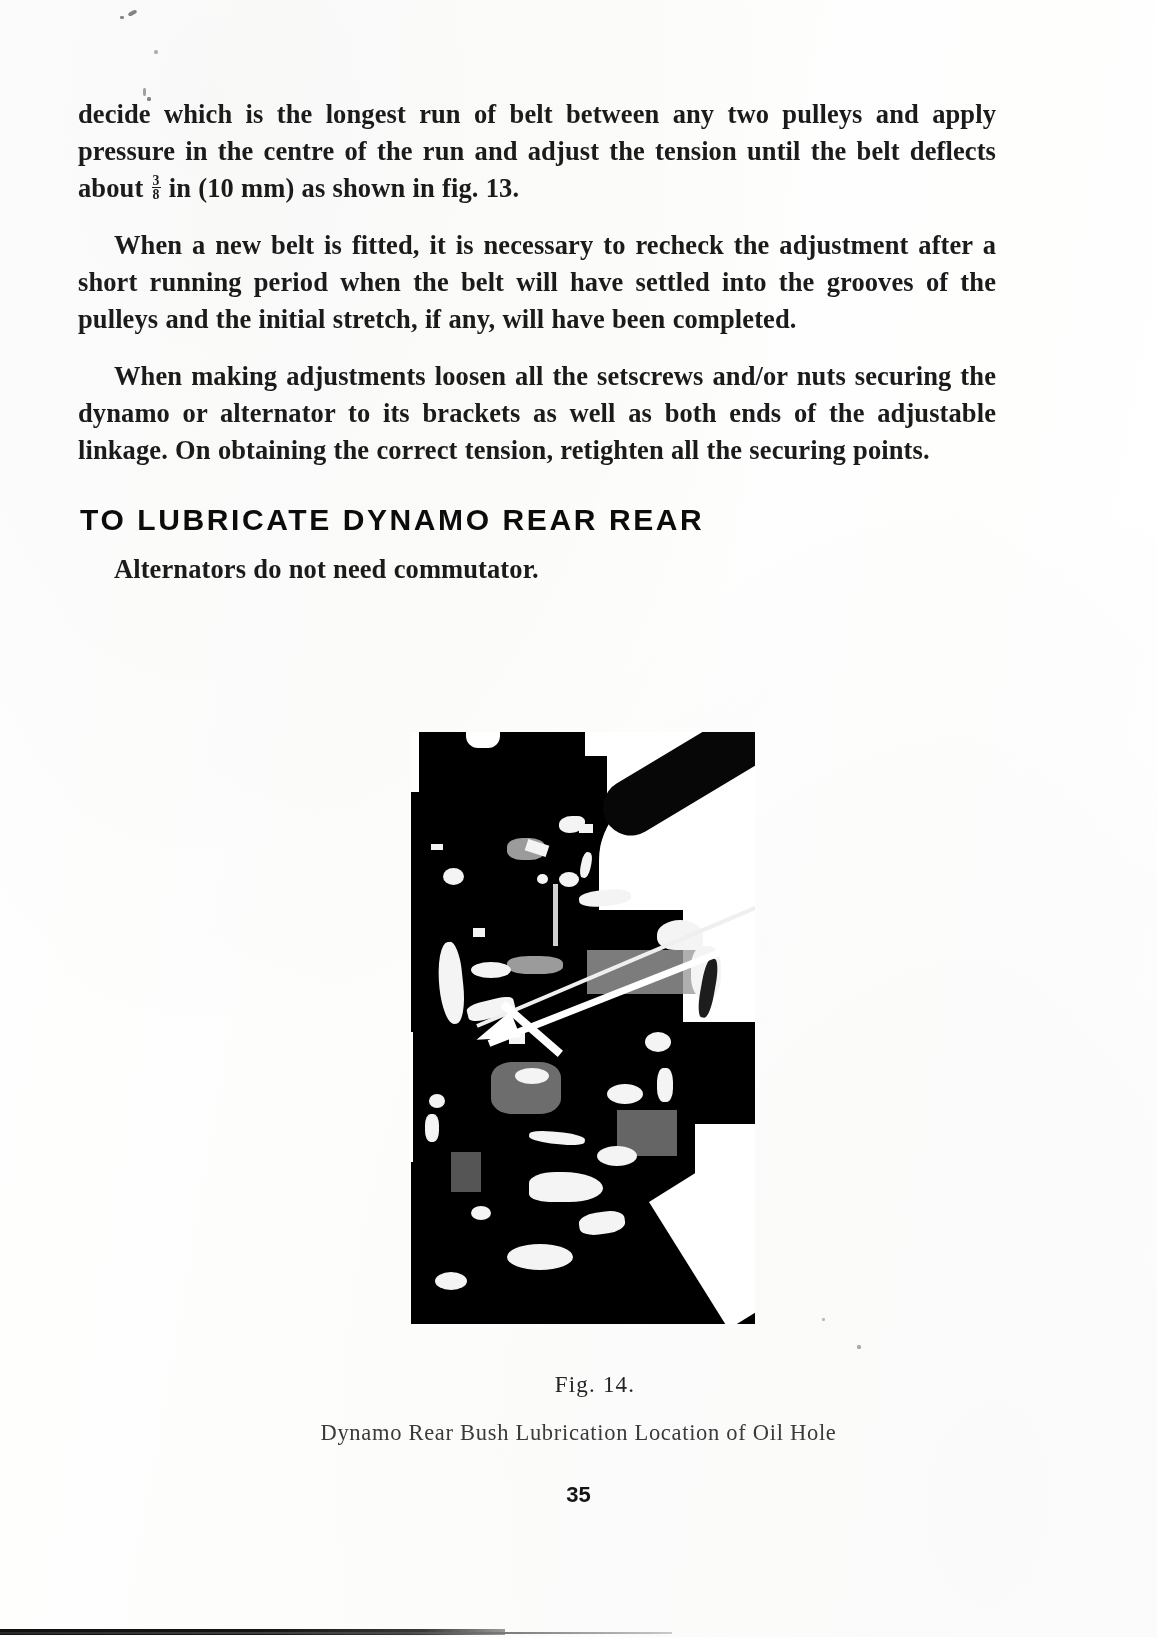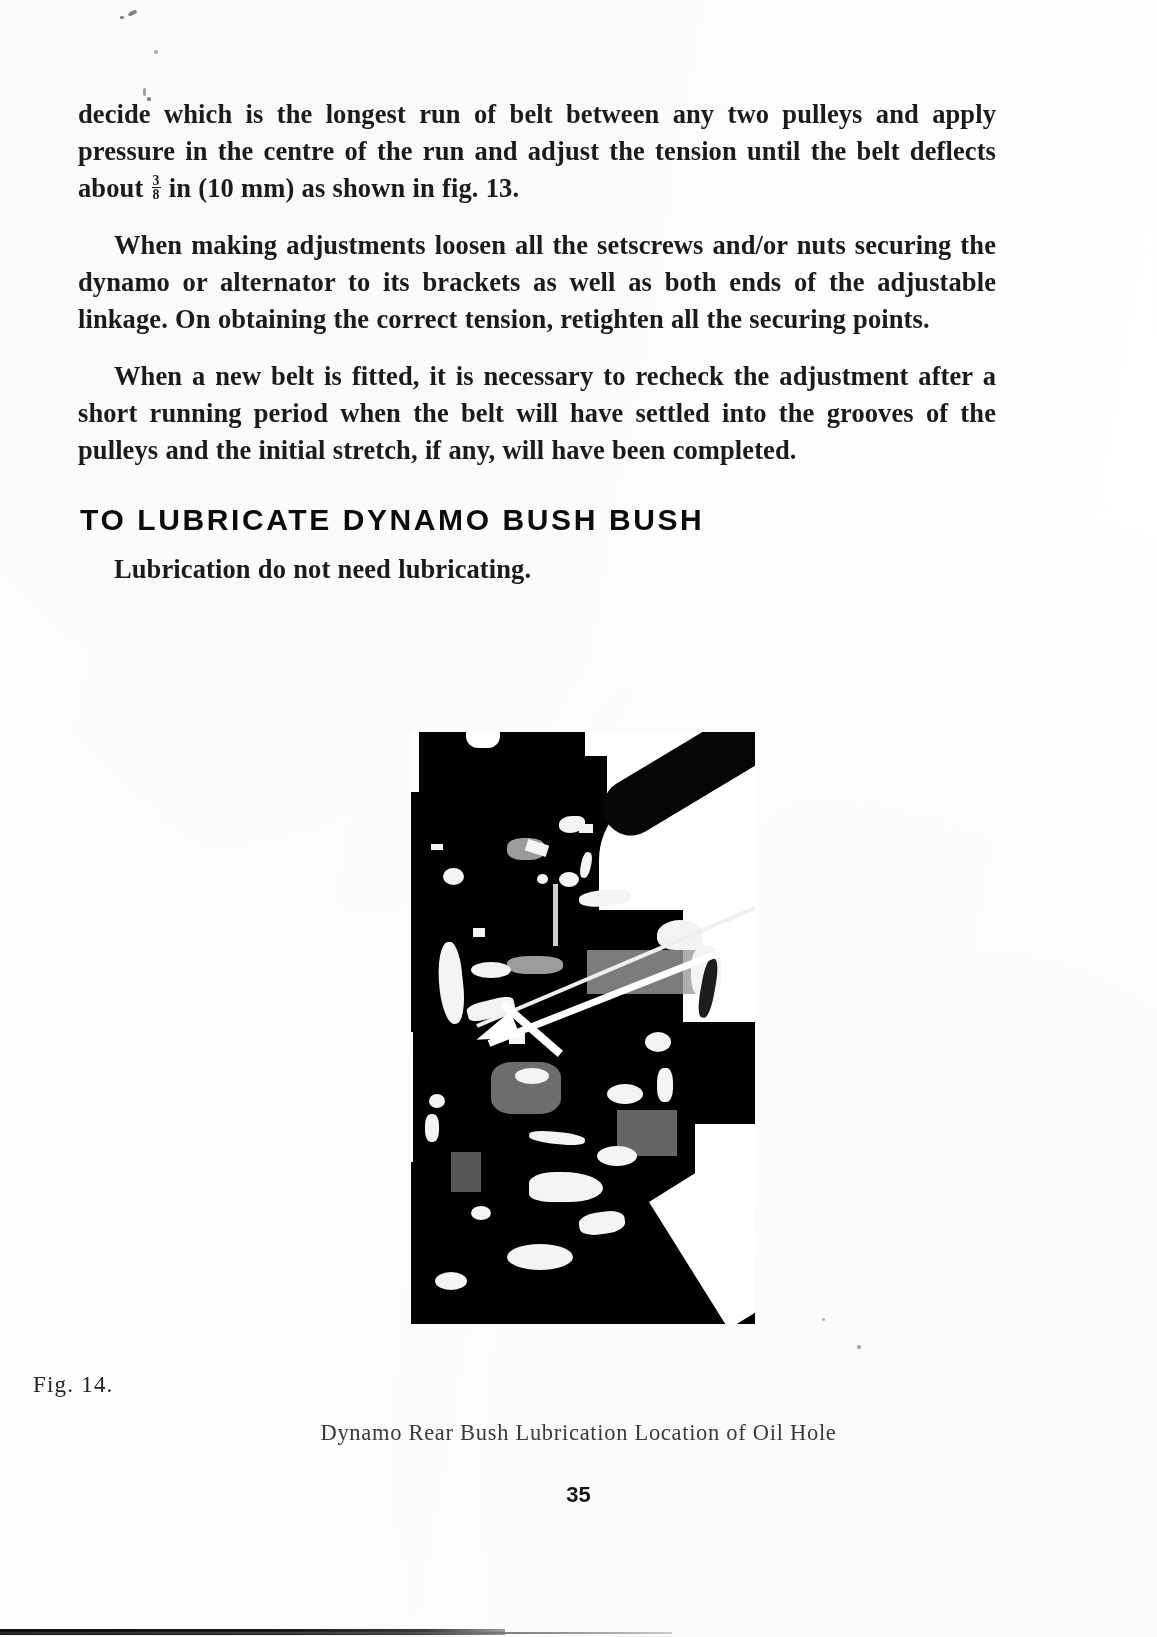--- a/index.html
+++ b/index.html
@@ -185,21 +185,21 @@
     width: 330px;
     height: 4px;
     background: #efefef;
     transform: rotate(-23deg);
     transform-origin: 0 50%;
   }
 
   
   #fig-number {
     margin: 44px 0 0 0;
-    text-align: left;
+    text-align: center;
     font-size: 23px;
     letter-spacing: 1.2px;
     color: #242424;
     padding-left: 33px;
   }
   #fig-caption {
     margin: 22px 0 0 0;
     text-align: center;
     font-size: 22.5px;
     letter-spacing: 0.7px;
@@ -262,28 +262,28 @@
   <div class="speck" id="speck-a"></div>
   <div class="speck" id="speck-b"></div>
   <div class="speck" id="speck-c"></div>
   <div class="speck" id="speck-d"></div>
   <div class="speck" id="speck-e"></div>
 
   <div id="text-column">
 
     <p class="body-par first"><span>decide which is the longest run of belt between any two pulleys and apply pressure in the centre of the run and adjust the tension until the belt deflects about </span><span class="frac"><span class="num">3</span><span class="den">8</span></span><span> in (10 mm) as shown in fig. 13.</span></p>
 
+    <p class="body-par indented">When a new belt is fitted, it is necessary to recheck the adjustment after a short running period when the belt will have settled into the grooves of the pulleys and the initial stretch, if any, will have been completed.</p>
+
     <p class="body-par indented">When making adjustments loosen all the setscrews and/or nuts securing the dynamo or alternator to its brackets as well as both ends of the adjustable linkage. On obtaining the correct tension, retighten all the securing points.</p>
 
-    <p class="body-par indented">When a new belt is fitted, it is necessary to recheck the adjustment after a short running period when the belt will have settled into the grooves of the pulleys and the initial stretch, if any, will have been completed.</p>
-
-    <h2 class="section-heading">TO LUBRICATE DYNAMO BUSH BUSH</h2>
-
-
-    <p class="body-par indented">Lubrication do not need lubricating.</p>
+    <h2 class="section-heading">TO LUBRICATE DYNAMO REAR REAR</h2>
+
+
+    <p class="body-par indented">Alternators do not need commutator.</p>
 
   </div>
 
   <div id="figure-block">
 
     <div id="photo-wrap">
       <div id="photo" aria-label="black-and-white photograph of dynamo in engine bay with white arrow indicating oil hole">
 
         <div class="plate-cut" id="cut-top-left"></div>
         <div class="plate-cut" id="cut-top-notch"></div>

